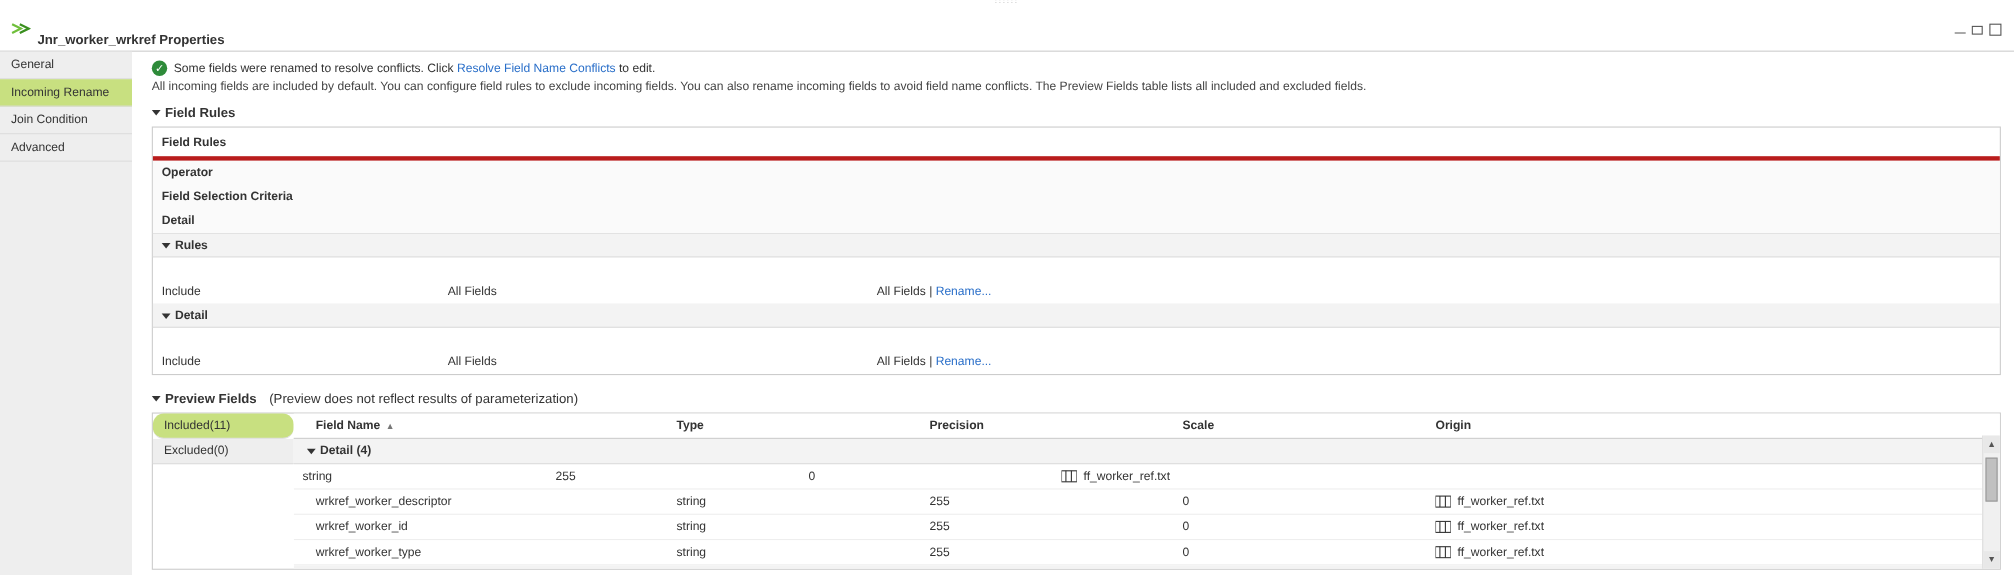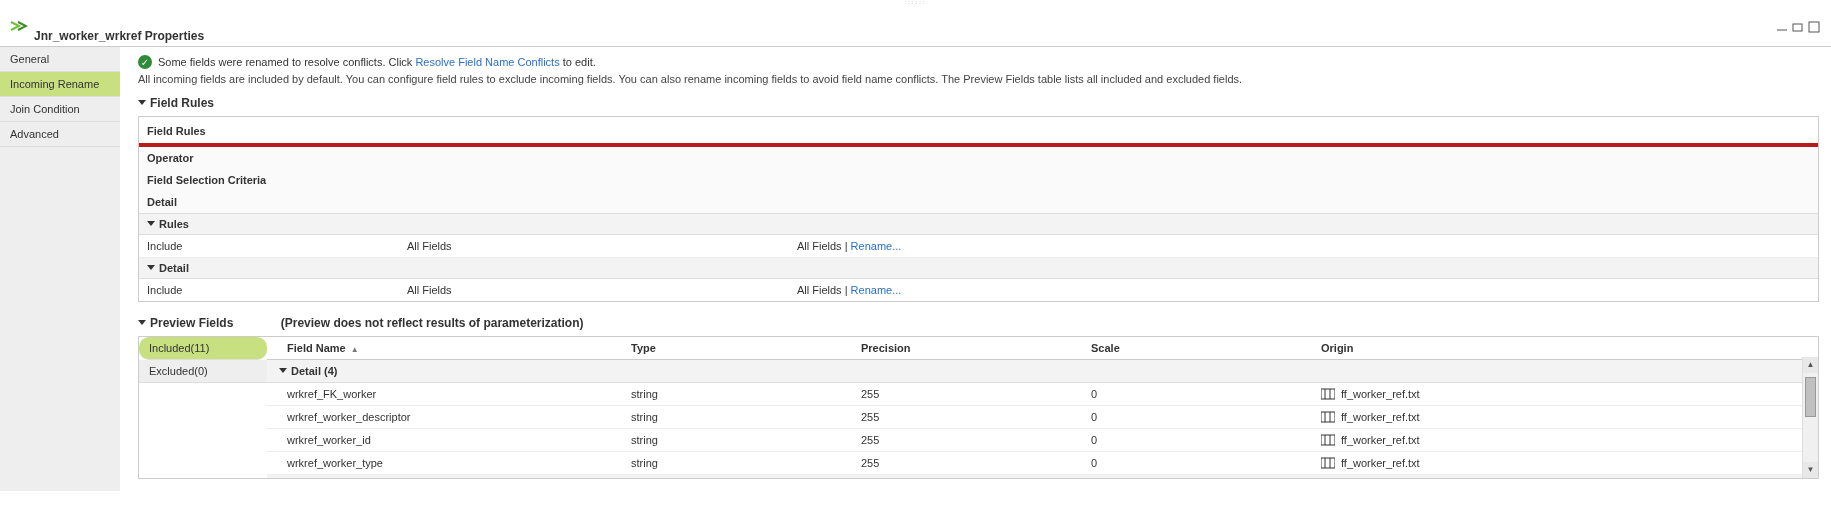--- a/index.html
+++ b/index.html
@@ -26,35 +26,35 @@
 .caret { display: inline-block; width: 0; height: 0; border-left: 4px solid transparent; border-right: 4px solid transparent; border-top: 5px solid #333; }
 
 .rules-box { border: 1px solid #ccc; margin-bottom: 14px; }
 .rules-title { font-weight: bold; padding: 8px 8px 6px 8px; }
 .rules-header { display: flex; font-weight: bold; border-top: 4px solid #b91c1c; border-bottom: 1px solid #ddd; background: #fafafa; flex-direction: column; }
 .rules-header div, .rules-row div { padding: 5px 8px; }
 .col-op { width: 260px; }
 .col-crit { width: 390px; }
 .col-det { flex: 1; }
 .group-row { background: #f3f3f3; border-bottom: 1px solid #ddd; padding: 4px 8px; font-weight: bold; display: flex; align-items: center; gap: 4px; }
-.rules-row { display: flex; border-bottom: 1px solid #eee; }
+.rules-row { display: flex; border-bottom: 1px solid #eee; margin-top: 20px; }
 .rules-row:last-child { border-bottom: none; }
 .link { color: #2a6fc9; cursor: pointer; }
 
 .preview-section-title { font-weight: bold; margin-bottom: 6px; font-size: 12px; display: flex; align-items: center; gap: 4px; }
-.preview-note { font-weight: bold; margin-left: 36px; }
+.preview-note { font-weight: normal; }
 
 .preview-box { border: 1px solid #ccc; display: flex; }
 .preview-tabs { width: 128px; }
 .ptab { padding: 5px 10px; border-bottom: 1px solid #ddd; cursor: pointer; background: #eee; }
 .ptab.active { background: #c8e080; border-radius: 10px; }
 
 .preview-table-wrap { flex: 1; position: relative; }
 .phdr { display: flex; border-bottom: 1px solid #ccc; font-weight: bold; background: #fff; }
-.phdr > div, .prow > div, .pgroup > div { padding: 5px 24px; }
+.phdr > div, .prow > div, .pgroup > div { padding: 5px 8px; }
 .c-name { width: 340px; padding-left: 20px !important; }
 .c-type { width: 230px; }
 .c-prec { width: 230px; }
 .c-scale { width: 230px; }
 .c-origin { flex: 1; display: flex; align-items: center; gap: 6px; }
 .sort-arrow { font-size: 8px; color: #777; margin-left: 2px; }
 
 .pgroup { display: flex; background: #f3f3f3; border-bottom: 1px solid #ddd; }
 .pgroup .c-name { font-weight: bold; display: flex; align-items: center; gap: 4px; padding-left: 12px !important; }
 
@@ -181,21 +181,20 @@
               <div class="c-name">
                 <span class="caret"></span>
                 <span>Detail (4)</span>
               </div>
               <div class="c-type"></div>
               <div class="c-prec"></div>
               <div class="c-scale"></div>
               <div class="c-origin"></div>
             </div>
             <div class="prow">
-              <div class="c-name">wrkref_FK_worker</div>
               <div class="c-type">string</div>
               <div class="c-prec">255</div>
               <div class="c-scale">0</div>
               <div class="c-origin">
                 <span class="origin-icon">
                   <svg width="14" height="12" viewBox="0 0 14 12">
                     <rect x="0" y="1" width="14" height="10" fill="none" stroke="#333" stroke-width="1"></rect>
                     <line x1="4" y1="1" x2="4" y2="11" stroke="#333"></line>
                     <line x1="9" y1="1" x2="9" y2="11" stroke="#333"></line>
                   </svg>

